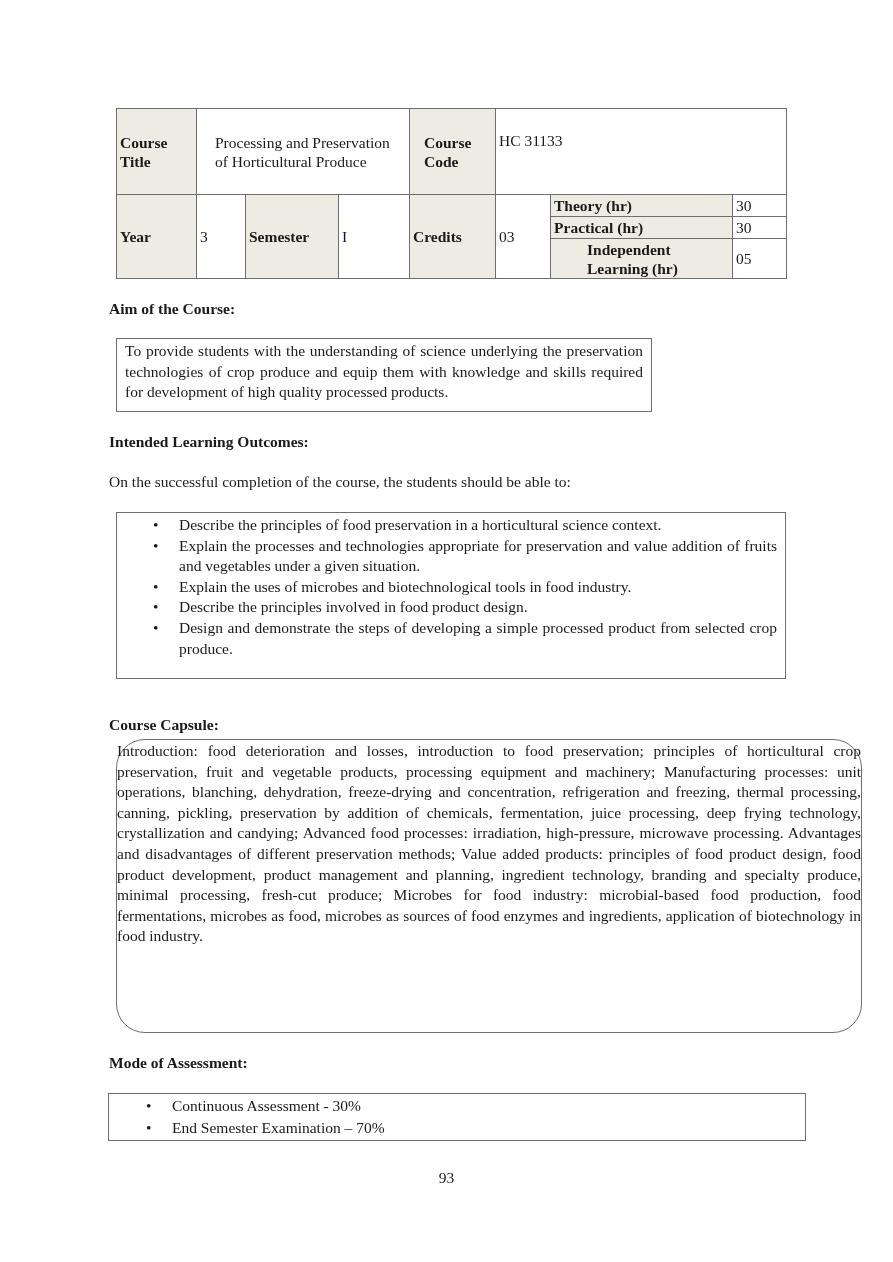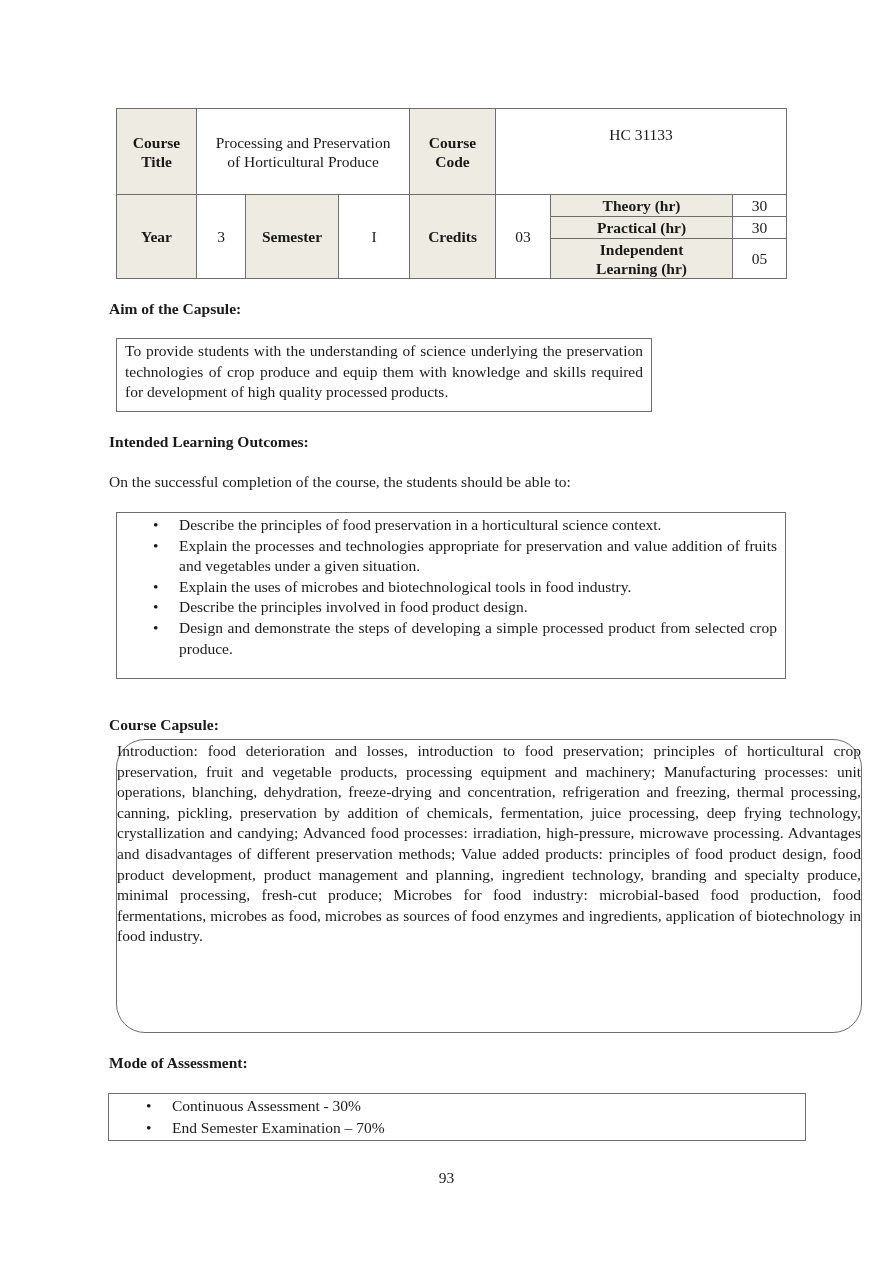--- a/index.html
+++ b/index.html
@@ -8,21 +8,21 @@
       font-family: "DejaVu Serif", "Liberation Serif", serif;
       color: #1a1a1a;
     }
     .page { position: absolute; left: 0; top: 0; width: 893px; height: 1262px; }
     table.info {
       position: absolute; left: 116px; top: 108px; width: 670px;
       border-collapse: collapse; table-layout: fixed;
       font-family: "Liberation Serif", serif; font-size: 15.5px;
     }
     table.info td {
-      border: 1px solid #6e6e6e; text-align: center; vertical-align: middle;
+      border: 1px solid #6e6e6e; text-align: left; vertical-align: middle;
       padding: 0 3px; line-height: 19px;
     }
     table.info td.hd { background: #eeebe2; font-weight: bold; }
     .heading {
       position: absolute; left: 109px; font-family: "Liberation Serif", serif;
       font-size: 15.5px; font-weight: bold;
     }
     .plain {
       position: absolute; left: 109px; font-family: "Liberation Serif", serif;
       font-size: 15.5px;
@@ -54,21 +54,21 @@
       <col style="width:86px">
         <col style="width:55px">
         <col style="width:182px">
         <col style="width:54px">
     </colgroup>
     <tbody>
         <tr style="height:86px">
       <td class="hd">Course Title</td>
       <td colspan="3" style="padding:0 18px;">Processing and Preservation of Horticultural Produce</td>
       <td class="hd" style="padding:0 14px;">Course Code</td>
-      <td colspan="3" style="vertical-align:top;padding-top:16px;">HC 31133</td>
+      <td colspan="3" style="vertical-align:top;padding-top:22px;">HC 31133</td>
     </tr>
     <tr style="height:22px">
       <td class="hd" rowspan="3">Year</td>
       <td rowspan="3">3</td>
       <td class="hd" rowspan="3">Semester</td>
       <td rowspan="3">I</td>
       <td class="hd" rowspan="3">Credits</td>
       <td rowspan="3">03</td>
       <td class="hd">Theory (hr)</td>
       <td>30</td>
@@ -77,21 +77,21 @@
       <td class="hd">Practical (hr)</td>
       <td>30</td>
     </tr>
     <tr style="height:40px">
       <td class="hd" style="padding:0 36px;">Independent Learning (hr)</td>
       <td>05</td>
     </tr>
   </tbody>
     </table>
 
-  <div class="heading" style="top:300px;">Aim of the Capsule:</div>
+  <div class="heading" style="top:300px;">Aim of the Course:</div>
   <div class="box" style="left:116px; top:338px; width:536px; height:74px; padding:2px 8px;">
     <p>To provide students with the understanding of science underlying the preservation technologies of crop produce and equip them with knowledge and skills required for development of high quality processed products.</p>
   </div>
 
   <div class="heading" style="top:433px;">Intended Learning Outcomes:</div>
   <div class="plain" style="top:473px;">On the successful completion of the course, the students should be able to:</div>
   <div class="box" style="left:116px; top:512px; width:670px; height:167px; padding:2px 8px 0 62px;">
     <ul>
       <li><span class="bullet">•</span><span>Describe the principles of food preservation in a horticultural science context.</span></li>
       <li><span class="bullet">•</span><span>Explain the processes and technologies appropriate for preservation and value addition of fruits and vegetables under a given situation.</span></li>

